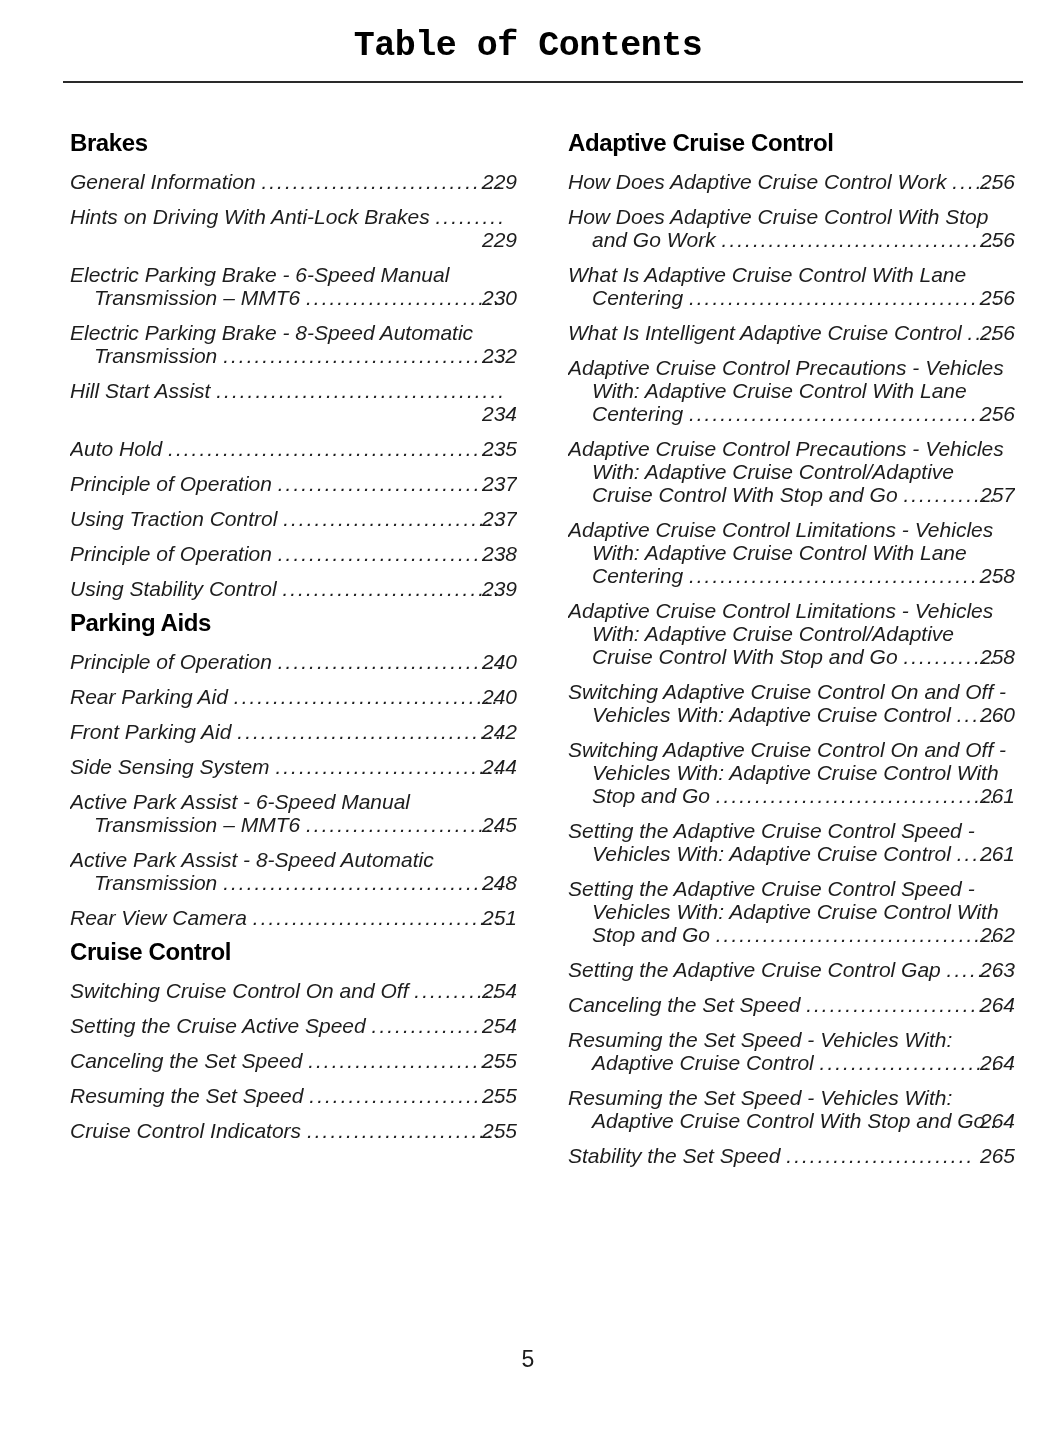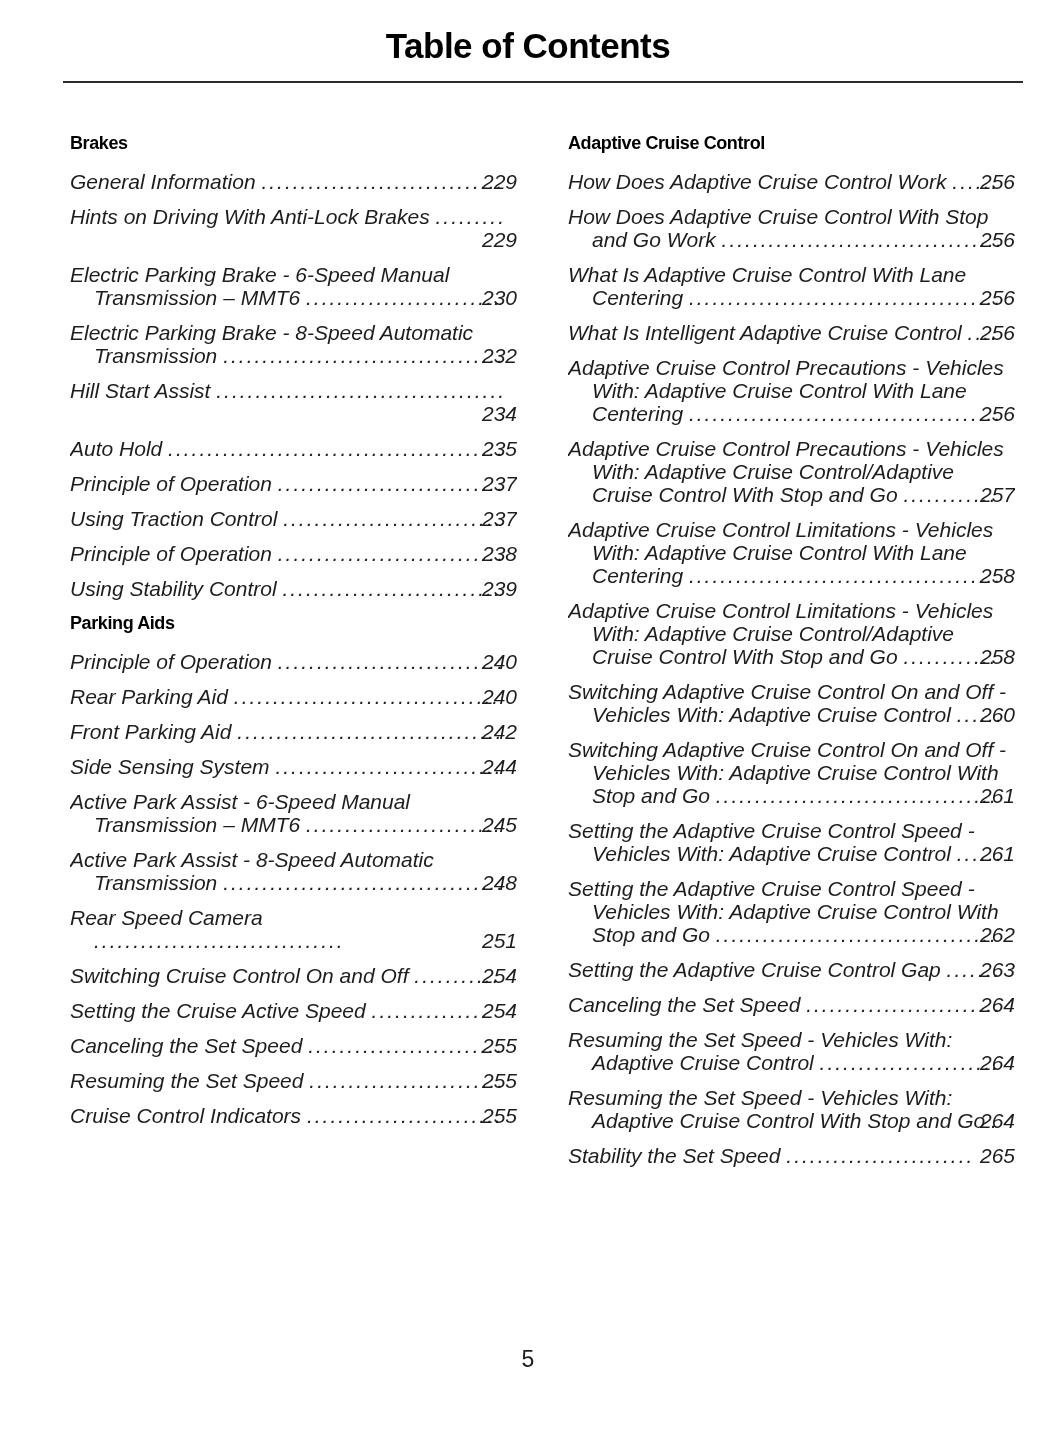--- a/index.html
+++ b/index.html
@@ -14,40 +14,41 @@
     overflow: hidden;
   }
   .doc-title {
     margin: 26px 0 0 0;
     text-align: center;
     font-size: 35px;
     line-height: 40px;
     font-weight: 700;
     letter-spacing: -0.5px;
     color: #000000;
+    font-family: Liberation Mono, monospace;
   }
   .rule {
     height: 2px;
     background: #2a2a2a;
     border: none;
     margin: 15px 33px 0 63px;
   }
   .columns {
     display: flex;
     gap: 51px;
     margin: 45px 0 0 70px;
     width: 945px;
     align-items: flex-start;
   }
   .col {
     width: 447px;
     flex: 0 0 447px;
   }
   .sec-heading {
-    font-size: 18px;
+    font-size: 24px;
     line-height: 30px;
     font-weight: 700;
     letter-spacing: -0.4px;
     color: #000000;
     margin: 8px 0 10px 0;
   }
   .toc-section:first-child .sec-heading { margin-top: 0; }
   .entry {
     font-size: 21px;
     line-height: 23px;
@@ -103,23 +104,24 @@
           <div class="entry"><span class="t">Using Stability Control </span><span class="dots">............................</span><span class="pg">239</span></div>
         </section>
         <section class="toc-section">
           <h2 class="sec-heading">Parking Aids</h2>
           <div class="entry"><span class="t">Principle of Operation </span><span class="dots">.............................</span><span class="pg">240</span></div>
           <div class="entry"><span class="t">Rear Parking Aid </span><span class="dots">..................................</span><span class="pg">240</span></div>
           <div class="entry"><span class="t">Front Parking Aid </span><span class="dots">..................................</span><span class="pg">242</span></div>
           <div class="entry"><span class="t">Side Sensing System </span><span class="dots">.............................</span><span class="pg">244</span></div>
           <div class="entry"><span class="t">Active Park Assist - 6-Speed Manual Transmission – MMT6 </span><span class="dots">.........................</span><span class="pg">245</span></div>
           <div class="entry"><span class="t">Active Park Assist - 8-Speed Automatic Transmission </span><span class="dots">....................................</span><span class="pg">248</span></div>
-          <div class="entry"><span class="t">Rear Speed Camera </span><span class="dots">................................</span><span class="pg">251</span></div>
+          <div class="entry"><span class="t">Rear View Camera </span><span class="dots">................................</span><span class="pg">251</span></div>
         </section>
         <section class="toc-section">
+          <h2 class="sec-heading">Cruise Control</h2>
           <div class="entry"><span class="t">Switching Cruise Control On and Off </span><span class="dots">...........</span><span class="pg">254</span></div>
           <div class="entry"><span class="t">Setting the Cruise Active Speed </span><span class="dots">...............</span><span class="pg">254</span></div>
           <div class="entry"><span class="t">Canceling the Set Speed </span><span class="dots">.........................</span><span class="pg">255</span></div>
           <div class="entry"><span class="t">Resuming the Set Speed </span><span class="dots">.........................</span><span class="pg">255</span></div>
           <div class="entry"><span class="t">Cruise Control Indicators </span><span class="dots">.........................</span><span class="pg">255</span></div>
         </section>
       </div>
     <div class="col">
         <section class="toc-section">
           <h2 class="sec-heading">Adaptive Cruise Control</h2>

